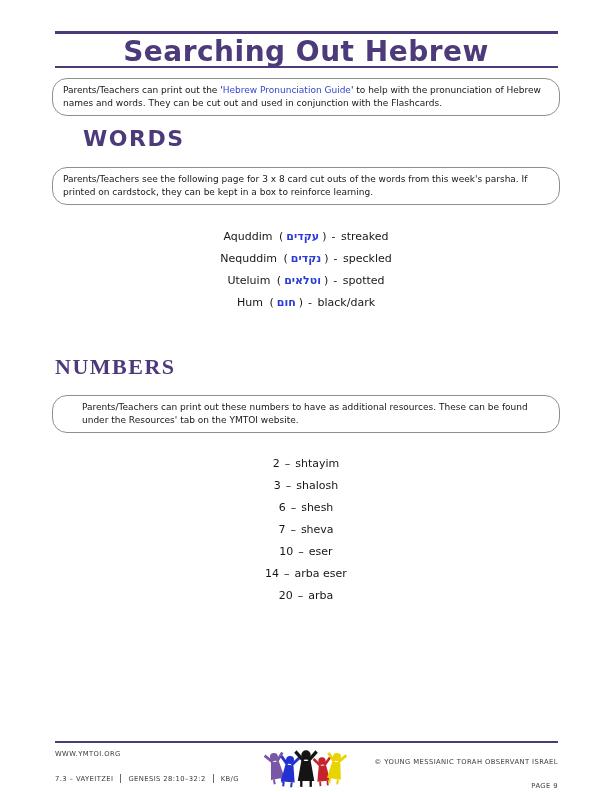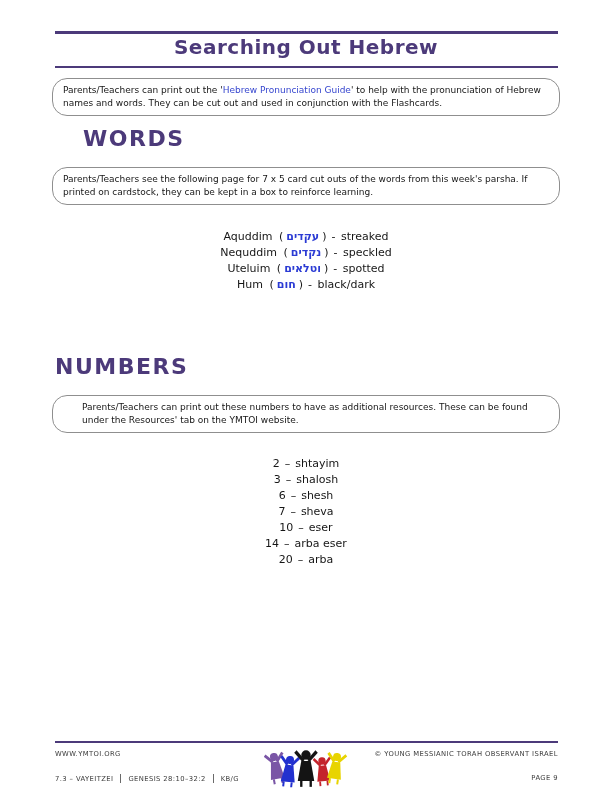--- a/index.html
+++ b/index.html
@@ -21,21 +21,21 @@
     color:var(--ink);
     overflow:hidden;
   }
   .rule{position:absolute;left:55px;width:503px;background:var(--purple);}
   .rule-top{top:31px;height:3px;}
   .rule-under-title{top:66px;height:2px;}
   .rule-footer{top:741px;height:2px;}
   .title{
     position:absolute;left:0;right:0;top:35px;
     text-align:center;
-    font-size:20px;font-weight:bold;
+    font-size:28px;font-weight:bold;
     color:var(--purple);
     letter-spacing:0.5px;
   }
   .note-box{
     position:absolute;left:52px;width:508px;
     border:1px solid var(--box_border);
     border-radius:15px;
     padding:5px 10px;
     font-size:9px;line-height:1.45;
     color:var(--ink);
@@ -44,25 +44,25 @@
   .box-words{top:167px;}
   .box-numbers{top:395px;padding-left:29px;}
   .link{color:var(--link_blue);text-decoration:none;cursor:pointer;}
   .section-heading{
     position:absolute;left:55px;
     font-size:22px;font-weight:bold;
     color:var(--purple);
     letter-spacing:1.5px;
   }
   .heading-words{top:126px;margin-left:28px;}
-  .heading-numbers{top:354px;}
+  .heading-numbers{top:354px;font-family:Liberation Serif, serif;}
   .center-list{
     position:absolute;left:0;right:0;
     display:flex;flex-direction:column;align-items:center;
-    gap:3px;
+    gap:9px;
     font-size:11px;color:var(--ink);
   }
   .words-list{top:230px;}
   .numbers-list{top:457px;}
   .list-row{white-space:nowrap;}
   .list-row > span{display:inline-block;}
   .w-paren{margin:0 3px;color:var(--ink);}
   .w-dash{margin:0 2px;}
   .hebrew{
     color:var(--hebrew_blue);
@@ -70,21 +70,21 @@
     direction:rtl;unicode-bidi:isolate;
   }
   .n-dash{margin:0 5px;}
   .footer{
     position:absolute;left:55px;top:750px;width:503px;
     display:flex;justify-content:space-between;align-items:flex-start;
     font-size:6.8px;letter-spacing:0.4px;
     color:var(--footer_ink);
   }
   .footer-col{display:flex;flex-direction:column;gap:16px;}
-  .footer-col.right{text-align:right;align-items:flex-end;}
+  .footer-col.right{text-align:right;align-items:flex-end;margin-top:8px;}
   .footer-line2{display:flex;align-items:center;}
   .footer-sep{
     display:inline-block;width:1px;height:9px;
     background:#6a6a6a;margin:0 7px;
   }
   .logo{
     position:absolute;left:264px;top:744px;
     width:84px;height:44px;
   }
 </style>
@@ -94,21 +94,21 @@
 <div class="page">
 
   <div class="rule rule-top"></div>
   <h1 class="title">Searching Out Hebrew</h1>
   <div class="rule rule-under-title"></div>
 
   <div class="note-box box-intro"><span>Parents/Teachers can print out the '</span><a class="link">Hebrew Pronunciation Guide</a><span>' to help with the pronunciation of Hebrew names and words. They can be cut out and used in conjunction with the Flashcards.</span></div>
 
   <h2 class="section-heading heading-words">WORDS</h2>
 
-  <div class="note-box box-words"><span>Parents/Teachers see the following page for 7 x 5 card cut outs of the words from this week's parsha. If printed on cardstock, they can be kept in a box to reinforce learning.</span></div>
+  <div class="note-box box-words"><span>Parents/Teachers see the following page for 3 x 8 card cut outs of the words from this week's parsha. If printed on cardstock, they can be kept in a box to reinforce learning.</span></div>
 
   <div class="center-list words-list">
     <div class="list-row"><span>Aquddim</span> <span class="w-paren">(</span><span class="hebrew">עקדים</span><span class="w-paren">)</span><span class="w-dash">-</span> <span>streaked</span></div>
     <div class="list-row"><span>Nequddim</span> <span class="w-paren">(</span><span class="hebrew">נקדים</span><span class="w-paren">)</span><span class="w-dash">-</span> <span>speckled</span></div>
     <div class="list-row"><span>Uteluim</span> <span class="w-paren">(</span><span class="hebrew">וטלאים</span><span class="w-paren">)</span><span class="w-dash">-</span> <span>spotted</span></div>
     <div class="list-row"><span>Hum</span> <span class="w-paren">(</span><span class="hebrew">חום</span><span class="w-paren">)</span><span class="w-dash">-</span> <span>black/dark</span></div>
   </div>
 
   <h2 class="section-heading heading-numbers">NUMBERS</h2>
 

